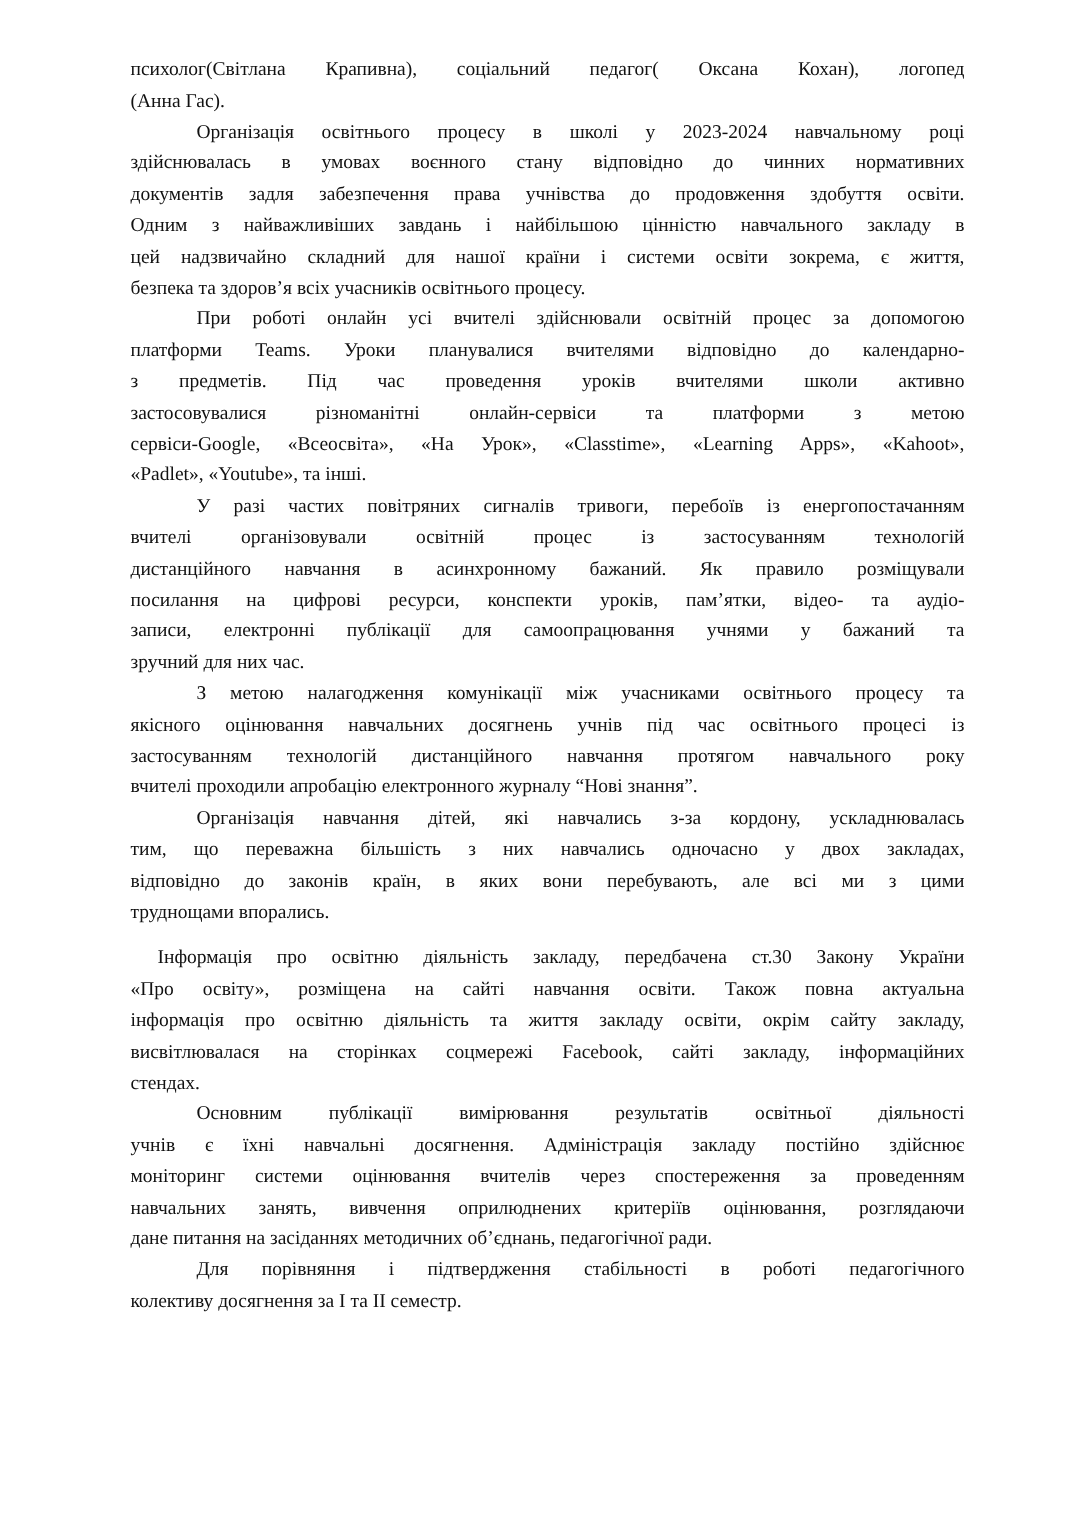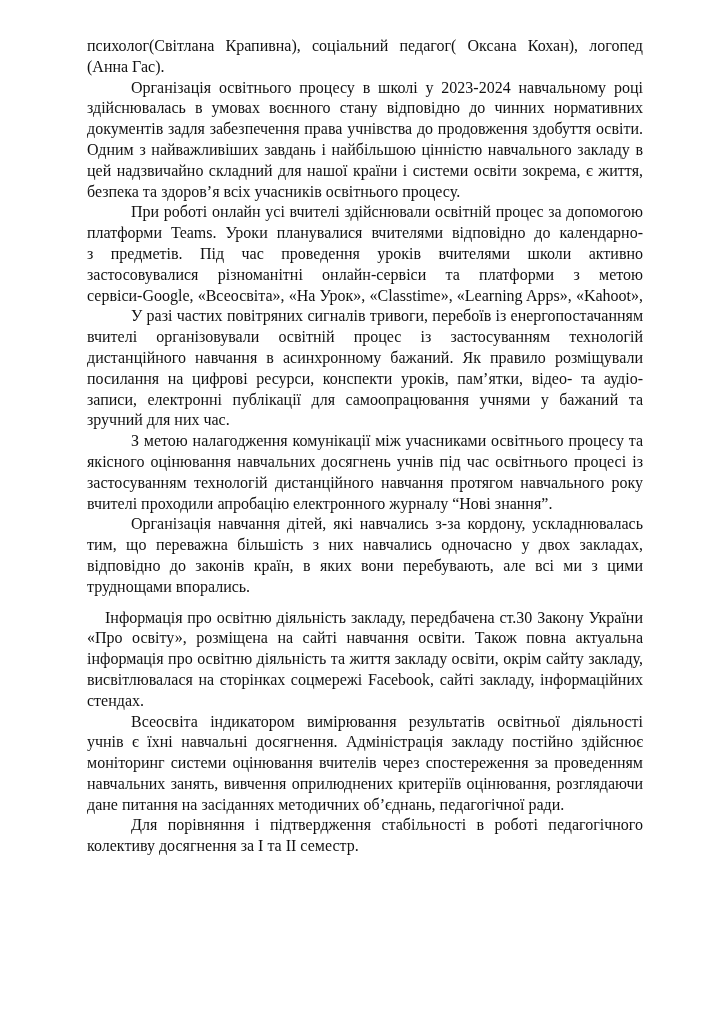--- a/index.html
+++ b/index.html
@@ -3,21 +3,21 @@
 <meta charset="utf-8">
 <style>
   html, body { margin: 0; padding: 0; background: #ffffff; }
   body { width: 724px; height: 1024px; overflow: hidden; position: relative; }
   .page {
     position: absolute;
     left: 87px;
     top: 36px;
     width: 556px;
     font-family: "Liberation Serif", serif;
-    font-size: 16px;
+    font-size: 13px;
     line-height: 20.8px;
     color: #111111;
   }
   .para { margin: 0; text-align: justify; }
   .gap { margin-top: 10px; }
   .line {
     display: block;
     text-align: justify;
     text-align-last: justify;
     white-space: nowrap;
@@ -44,20 +44,21 @@
     <span class="line">цей надзвичайно складний для нашої країни і системи освіти зокрема, є життя,</span>
     <span class="line last">безпека та здоров’я всіх учасників освітнього процесу.</span>
   </p>
 
   <p class="para">
     <span class="line first">При роботі онлайн усі вчителі здійснювали освітній процес за допомогою</span>
     <span class="line">платформи Teams. Уроки планувалися вчителями відповідно до календарно-</span>
     <span class="line">з предметів. Під час проведення уроків вчителями школи активно</span>
     <span class="line">застосовувалися різноманітні онлайн-сервіси та платформи з метою</span>
     <span class="line">сервіси-Google, «Всеосвіта», «На Урок», «Classtime», «Learning Apps», «Kahoot»,</span>
+    <span class="line last">«Padlet», «Youtube», та інші.</span>
   </p>
 
   <p class="para">
     <span class="line first">У разі частих повітряних сигналів тривоги, перебоїв із енергопостачанням</span>
     <span class="line">вчителі організовували освітній процес із застосуванням технологій</span>
     <span class="line">дистанційного навчання в асинхронному бажаний. Як правило розміщували</span>
     <span class="line">посилання на цифрові ресурси, конспекти уроків, пам’ятки, відео- та аудіо-</span>
     <span class="line">записи, електронні публікації для самоопрацювання учнями у бажаний та</span>
     <span class="line last">зручний для них час.</span>
   </p>
@@ -78,21 +79,21 @@
 
   <p class="para gap">
     <span class="line first-small">Інформація про освітню діяльність закладу, передбачена ст.30 Закону України</span>
     <span class="line">«Про освіту», розміщена на сайті навчання освіти. Також повна актуальна</span>
     <span class="line">інформація про освітню діяльність та життя закладу освіти, окрім сайту закладу,</span>
     <span class="line">висвітлювалася на сторінках соцмережі Facebook, сайті закладу, інформаційних</span>
     <span class="line last">стендах.</span>
   </p>
 
   <p class="para">
-    <span class="line first">Всеосвіта індикатором вимірювання результатів освітньої діяльності</span>
+    <span class="line first">Основним публікації вимірювання результатів освітньої діяльності</span>
     <span class="line">учнів є їхні навчальні досягнення. Адміністрація закладу постійно здійснює</span>
     <span class="line">моніторинг системи оцінювання вчителів через спостереження за проведенням</span>
     <span class="line">навчальних занять, вивчення оприлюднених критеріїв оцінювання, розглядаючи</span>
     <span class="line last">дане питання на засіданнях методичних об’єднань, педагогічної ради.</span>
   </p>
 
   <p class="para">
     <span class="line first">Для порівняння і підтвердження стабільності в роботі педагогічного</span>
     <span class="line last">колективу досягнення за І та ІІ семестр.</span>
   </p>

